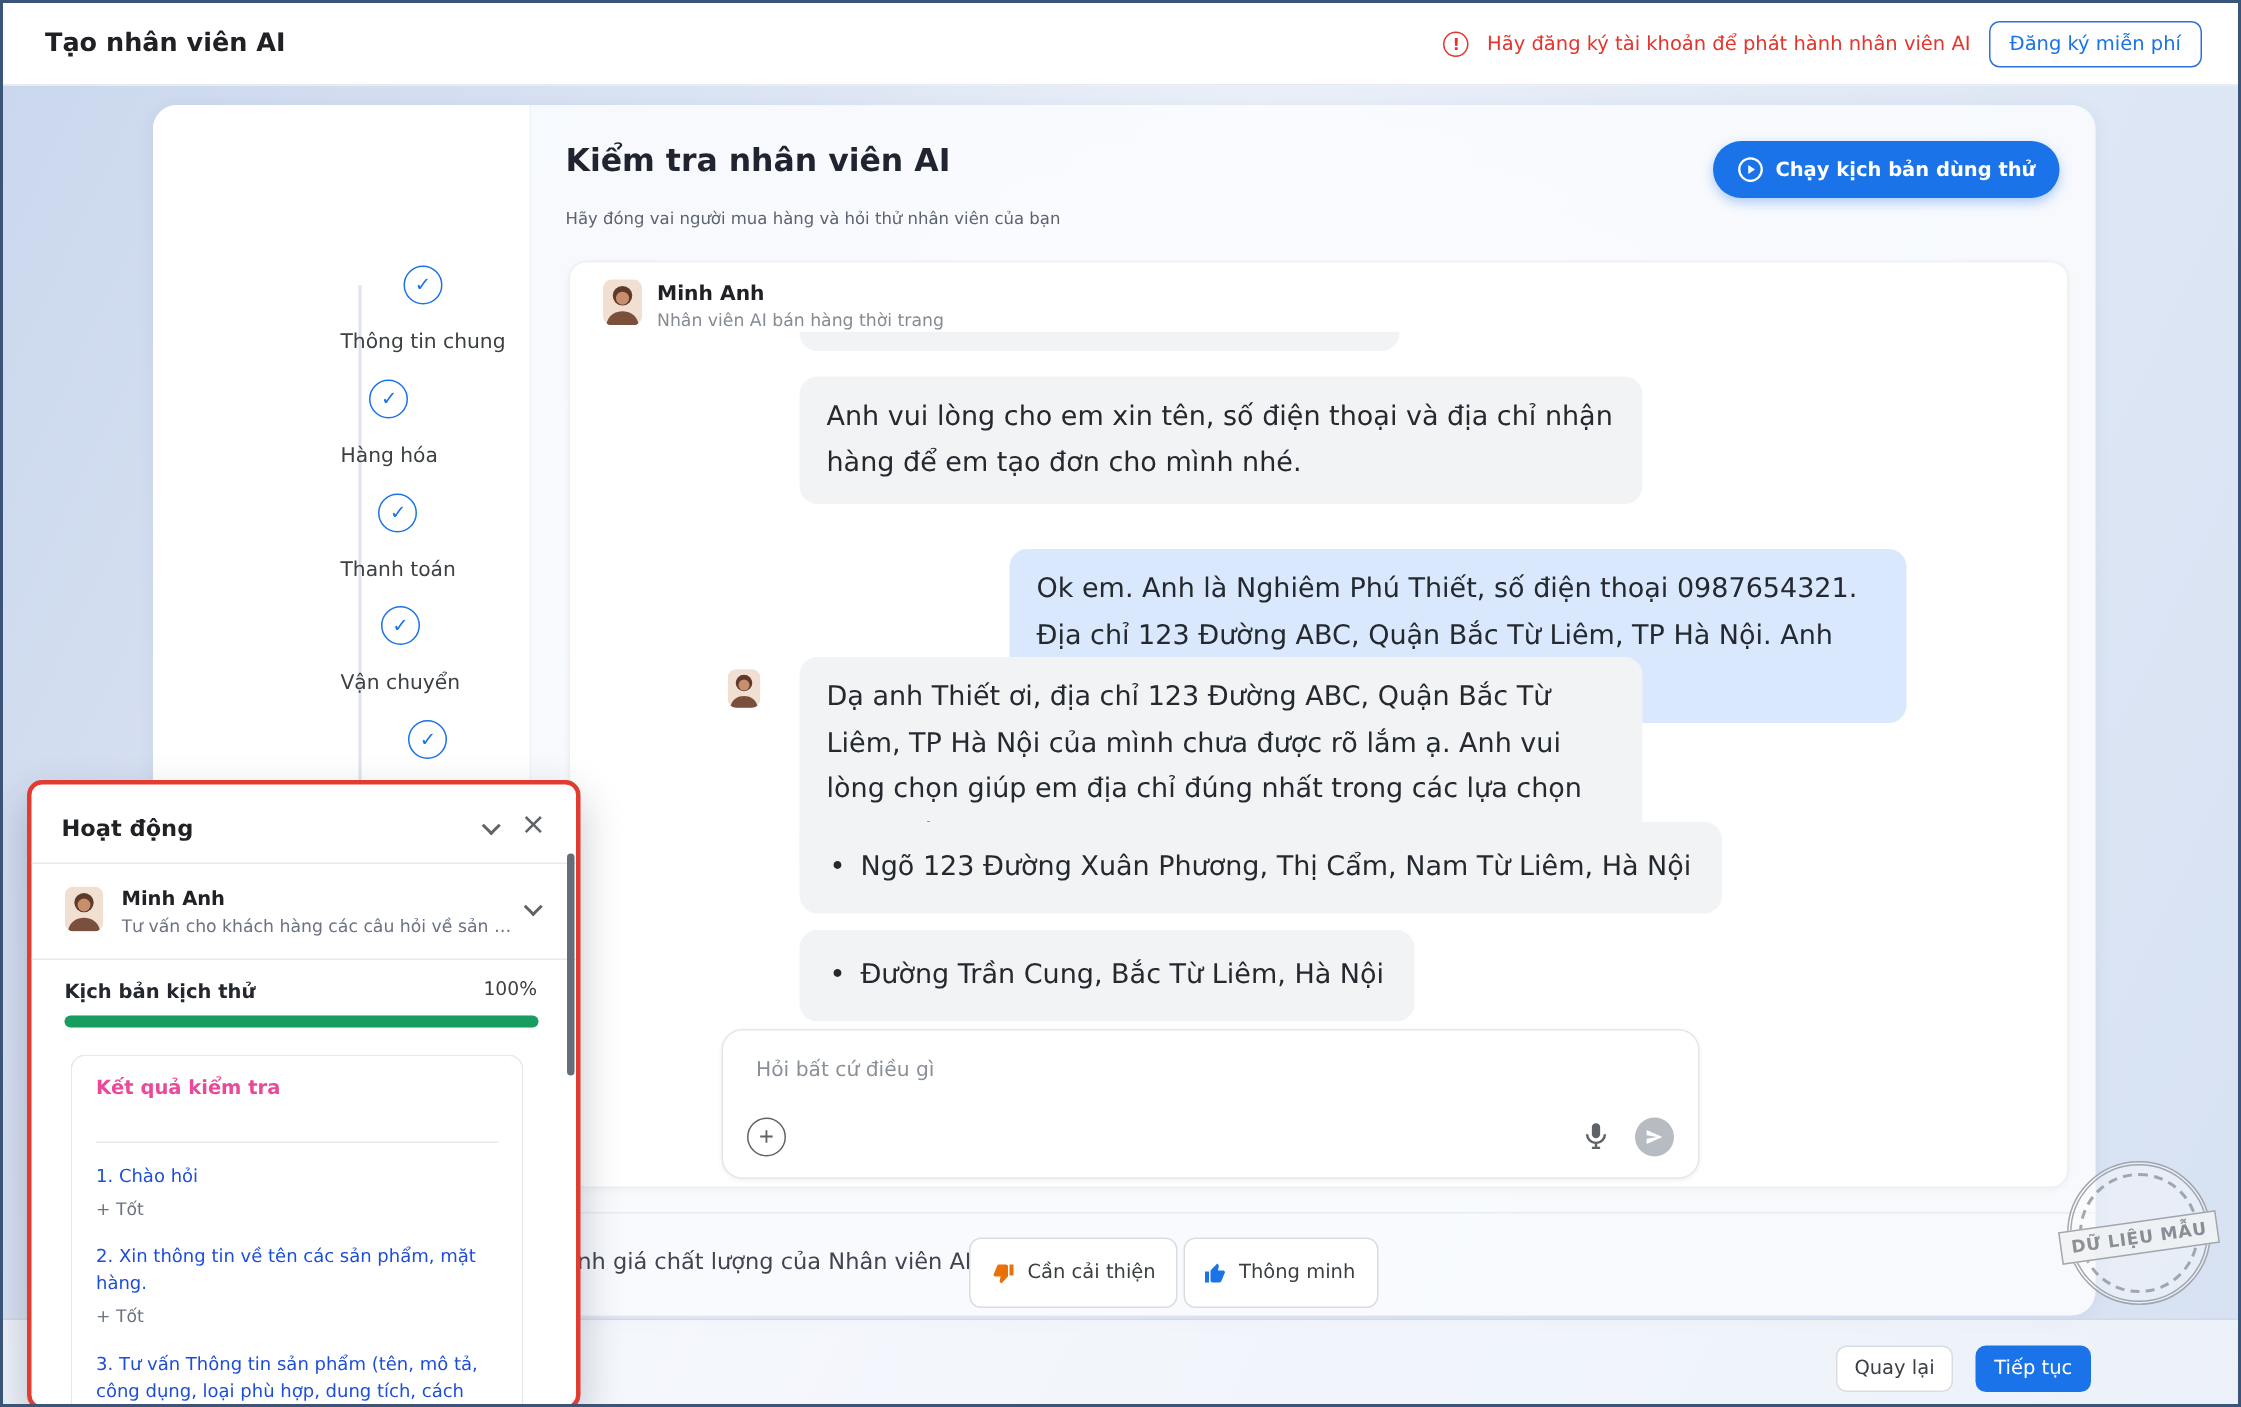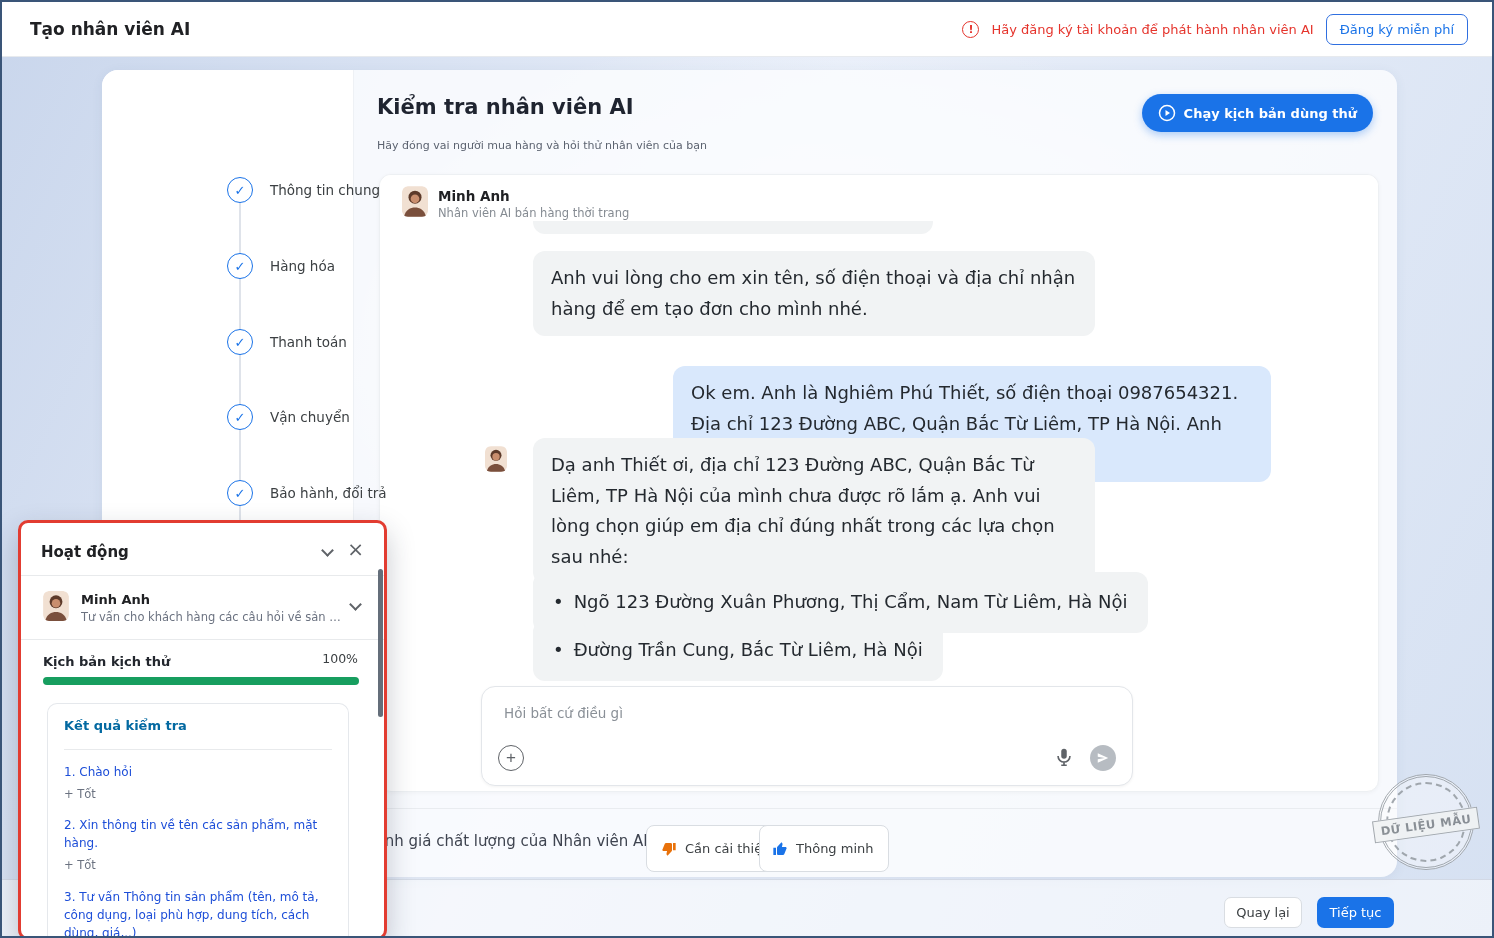--- a/index.html
+++ b/index.html
@@ -24,21 +24,21 @@
   .btn-register { border:1px solid #2f6fe0; color:#1a73e8; background:#fff; border-radius:7px; padding:7px 13px; font-size:13px; cursor:pointer; font-family:inherit; }
 
   
   .card { position:absolute; left:100px; top:68px; width:1295px; height:807px; border-radius:16px;
           background:rgba(251,252,254,.88); box-shadow:0 2px 12px rgba(60,80,120,.07); }
 
   
   .stepper { position:absolute; left:100px; top:68px; width:252px; height:807px; background:#fff;
              border-radius:16px 0 0 16px; border-right:1px solid #eef1f5; z-index:2; }
   .step-line { position:absolute; left:137px; top:120px; width:2px; height:379px; background:#dfe3ea; }
-  .step { position:absolute; left:125px; display:flex; align-items:center; gap:17px; cursor:pointer; }
+  .step { position:absolute; left:125px; display:flex; align-items:center; gap:17px; cursor:pointer;flex-direction:column; }
   .step-check { width:26px; height:26px; border-radius:50%; background:#fff; border:1.5px solid #1a73e8;
                 color:#1a73e8; font-size:13px; display:flex; align-items:center; justify-content:center; flex:0 0 auto; }
   .step-check::after { content:"✓"; }
   .step-label { font-size:13.5px; color:#3c4043; white-space:nowrap; }
 
   
   .page-title { position:absolute; left:375px; top:93px; font-size:21px; font-weight:700; color:#1f2430; }
   .page-subtitle { position:absolute; left:375px; top:137px; font-size:11px; color:#5c6370; }
   .btn-run { position:absolute; right:119px; top:92px; height:38px; border:none; border-radius:19px; background:#1a73e8;
              color:#fff; font-size:13px; font-weight:600; display:flex; align-items:center; gap:8px; padding:0 16px;
@@ -75,21 +75,21 @@
   .btn-send { position:absolute; right:16px; bottom:14px; width:26px; height:26px; border-radius:50%; border:none;
               background:#b7bcc2; display:flex; align-items:center; justify-content:center; cursor:pointer; }
 
   
   .rating-row { position:absolute; left:100px; top:806px; width:1295px; height:69px; border-top:1px solid #e9ecf0; }
   .rating-label { position:absolute; left:262px; top:23px; font-size:15px; color:#3f4450; }
   .btn-rate { position:absolute; top:16px; height:47px; display:flex; align-items:center; gap:8px; padding:0 14px;
               background:#fff; border:1px solid #d9dde2; border-radius:8px; font-size:13px; color:#3c4043;
               cursor:pointer; font-family:inherit; }
   .btn-improve { left:544px; }
-  .btn-smart { left:657px;padding-left:12px; }
+  .btn-smart { left:687px;padding-left:12px; }
 
   
   .footer-bar { position:absolute; left:0; top:877px; width:100%; height:61px; background:rgba(255,255,255,.55);
                 border-top:1px solid rgba(130,145,170,.25); }
   .btn-back { position:absolute; left:1222px; top:895px; width:78px; height:31px; background:#fff; border:1px solid #d9dde2;
               border-radius:7px; font-size:13px; color:#3c4043; cursor:pointer; font-family:inherit; }
   .btn-continue { position:absolute; left:1315px; top:895px; width:77px; height:31px; background:#1a73e8; border:none;
                   border-radius:7px; font-size:13px; color:#fff; cursor:pointer; font-family:inherit; }
 
   
@@ -106,21 +106,21 @@
   .panel-agent-name { position:absolute; left:60px; top:69px; font-size:13px; font-weight:700; color:#202124; }
   .panel-agent-desc { position:absolute; left:60px; top:87px; width:260px; font-size:11.5px; color:#6b7280;
                       white-space:nowrap; overflow:hidden; text-overflow:ellipsis; }
   .panel-agent-chevron { position:absolute; right:24px; top:77px; background:none; border:none; cursor:pointer; }
   .trial-label { position:absolute; left:22px; top:131px; font-size:13px; font-weight:600; color:#23272e; }
   .trial-pct { position:absolute; right:26px; top:128px; font-size:12.5px; color:#3c4043; }
   .trial-bar { position:absolute; left:22px; top:154px; width:316px; height:8px; border-radius:4px; background:#e7ebef; }
   .trial-fill { width:100%; height:100%; border-radius:4px; background:#179e5f; }
   .results-box { position:absolute; left:26px; top:180px; width:302px; height:300px; border:1px solid #e5e8ec;
                  border-bottom:none; border-radius:10px 10px 0 0; padding:14px 16px 0; }
-  .results-title { font-size:13px; font-weight:700; color:#0369a1; padding-bottom:16px; border-bottom:1px solid #e8eaec; }
+  .results-title { font-size:13px; font-weight:700; color:#ec4899; padding-bottom:28px; border-bottom:1px solid #e8eaec; }
   .result-item-title { font-size:12px; color:#1d4ed8; line-height:1.5; margin-top:13px; }
   .result-item-note { font-size:11.5px; color:#6b7280; line-height:1.5; margin-top:5px; }
   .panel-scrollbar { position:absolute; right:1px; top:46px; width:5px; height:148px; border-radius:3px; background:#646e7a; }
 
   
   .stamp { position:absolute; left:1376px; top:772px; width:96px; height:96px; border-radius:50%;
            border:3px double #9aa0a6; background:rgba(255,255,255,.45); z-index:40; opacity:.9; }
   .stamp::before { content:""; position:absolute; inset:5px; border:2px dashed #9aa0a6; border-radius:50%; }
   .stamp-band { position:absolute; left:-8px; right:-8px; top:37px; height:22px; background:#f1f3f4;
                 border:1px solid #9aa0a6; transform:rotate(-8deg); display:flex; align-items:center; justify-content:center;
@@ -205,21 +205,21 @@
     <span class="avatar msg-avatar">
       <svg width="22" height="26" viewBox="0 0 24 28">
           <rect width="24" height="28" rx="5" fill="#f1e0d2"></rect>
           <circle cx="12" cy="10" r="6" fill="#5d3a2a"></circle>
           <circle cx="12" cy="11.5" r="4" fill="#c98e6e"></circle>
           <path d="M2 28c1-6.5 6-8.5 10-8.5s9 2 10 8.5z" fill="#7a4f3c"></path>
         </svg>
     </span>
     <div class="bubble bubble-gray" style="left:153px; top:263px; width:562px;">Dạ anh Thiết ơi, địa chỉ 123 Đường ABC, Quận Bắc Từ Liêm, TP Hà Nội của mình chưa được rõ lắm ạ. Anh vui lòng chọn giúp em địa chỉ đúng nhất trong các lựa chọn sau nhé:</div>
 
-    <div class="bubble bubble-gray bubble-option" style="left:153px; top:373px;margin-top:24px;">
+    <div class="bubble bubble-gray bubble-option" style="left:153px; top:373px;">
       <span class="bullet-dot"></span>
       <span>Ngõ 123 Đường Xuân Phương, Thị Cẩm, Nam Từ Liêm, Hà Nội</span>
     </div>
     <div class="bubble bubble-gray bubble-option" style="left:153px; top:445px;">
       <span class="bullet-dot"></span>
       <span>Đường Trần Cung, Bắc Từ Liêm, Hà Nội</span>
     </div>
 
     <div class="composer">
       <input class="composer-input" type="text" placeholder="Hỏi bất cứ điều gì" style="">

